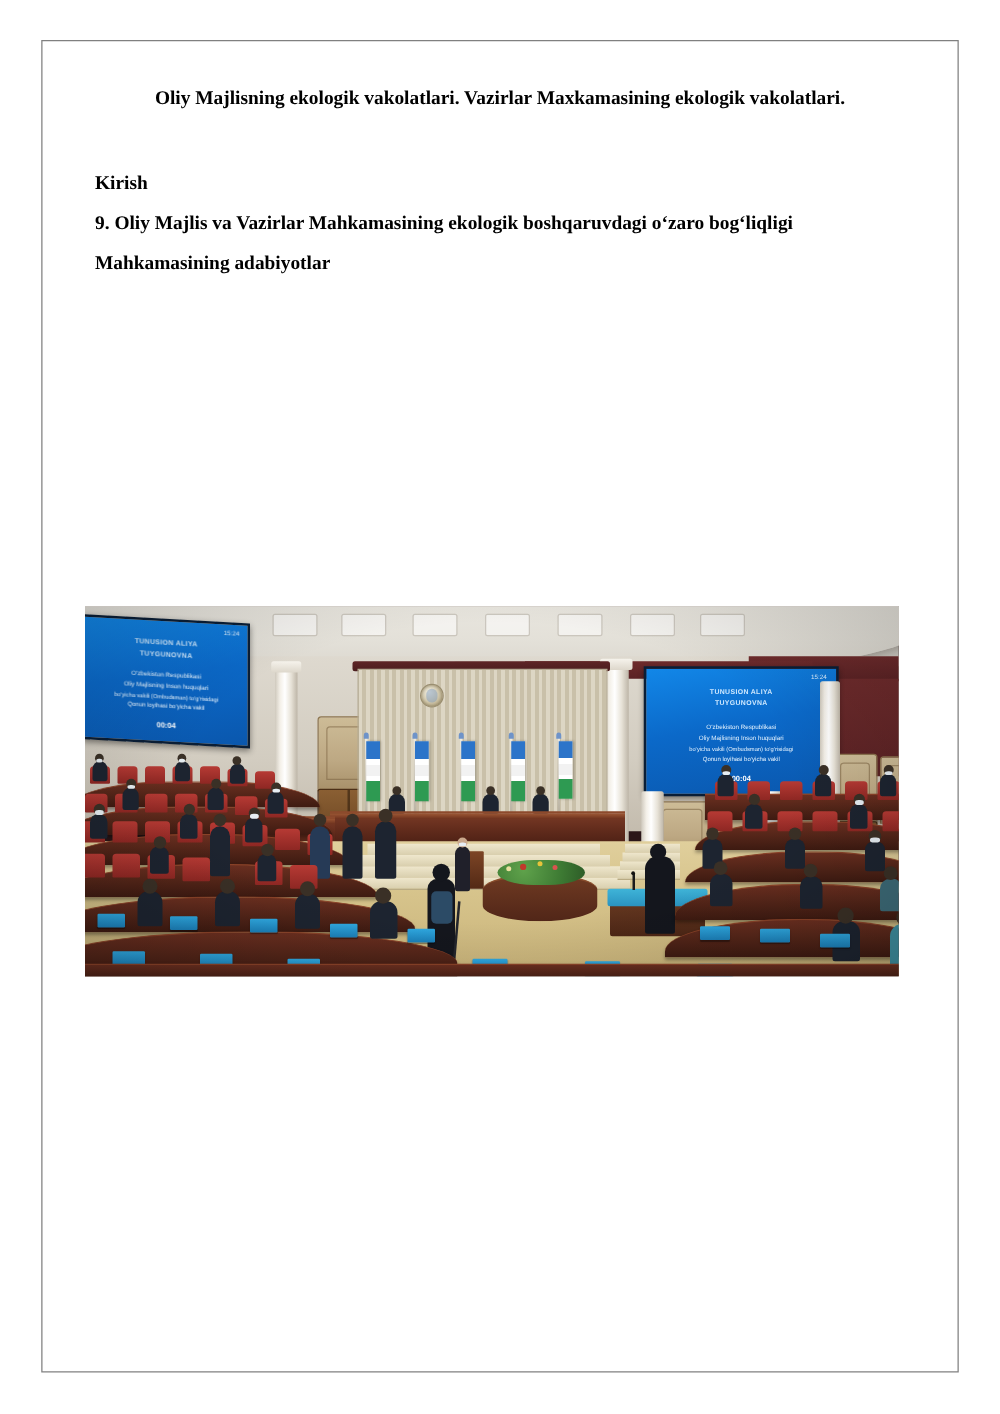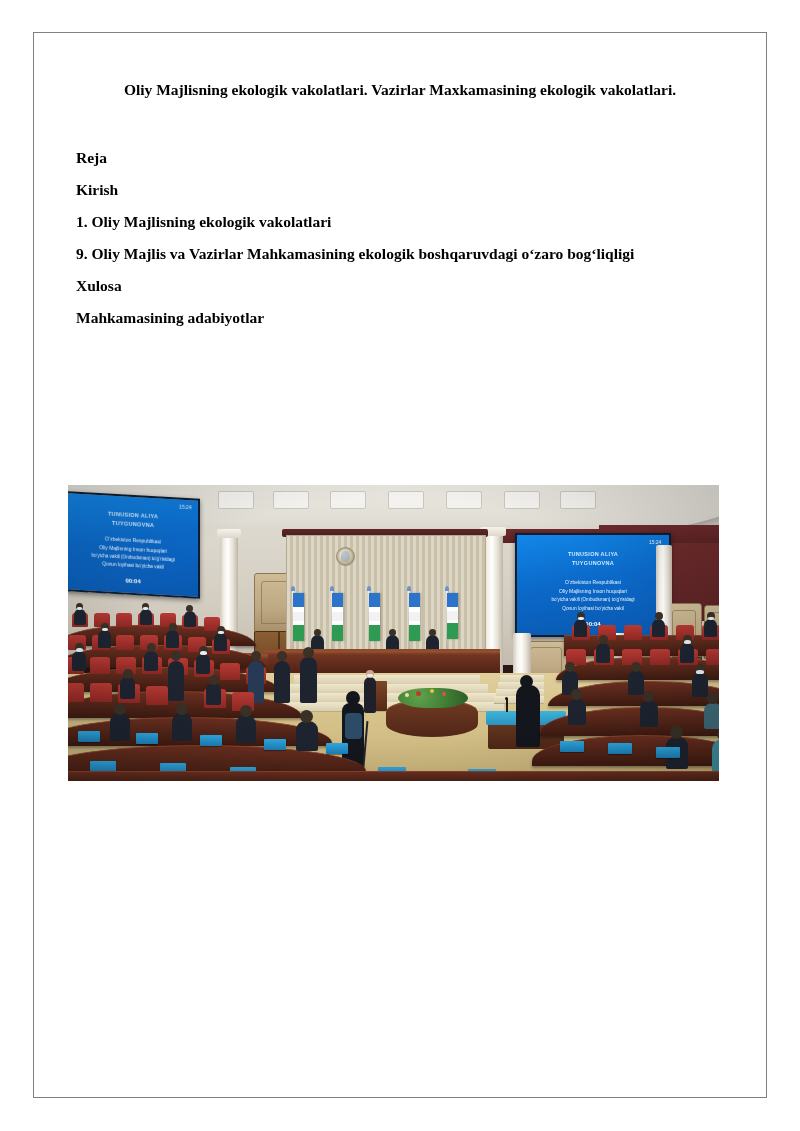--- a/index.html
+++ b/index.html
@@ -30,21 +30,21 @@
     width: 734px;
     height: 1066px;
     border: 1px solid #808080;
     box-sizing: border-box;
     background: #ffffff;
   }
 
   .content {
     position: absolute;
     left: 76px;
-    top: 73px;
+    top: 62px;
     width: 648px;
   }
 
   .doc-title {
     font-weight: bold;
     font-size: 15.5px;
     line-height: 33px;
     text-align: center;
     color: #000000;
     margin: 0 0 0 0;
@@ -429,25 +429,22 @@
   <div class="page-sheet"></div>
 
   <div class="content">
 
     <div class="doc-title">
       <span>Oliy Majlisning ekologik vakolatlari. Vazirlar Maxkamasining ekologik</span>
       <span>vakolatlari.</span>
     </div>
 
     <div class="plan-block">
-      <p class="plan-line">Reja</p>
       <p class="plan-line">Kirish</p>
-      <p class="plan-line">1. Oliy Majlisning ekologik vakolatlari</p>
       <p class="plan-line justify">9. Oliy Majlis va Vazirlar Mahkamasining ekologik boshqaruvdagi o‘zaro bog‘liqligi</p>
-      <p class="plan-line">Xulosa</p>
       <p class="plan-line">Mahkamasining adabiyotlar</p>
     </div>
   </div>
 
   <div class="photo-wrap">
     <div class="photo">
 
       <div class="ceiling"></div>
       <div class="ceiling-arc"></div>
       <div class="ceiling-coffer" style="left:150px;"></div>

